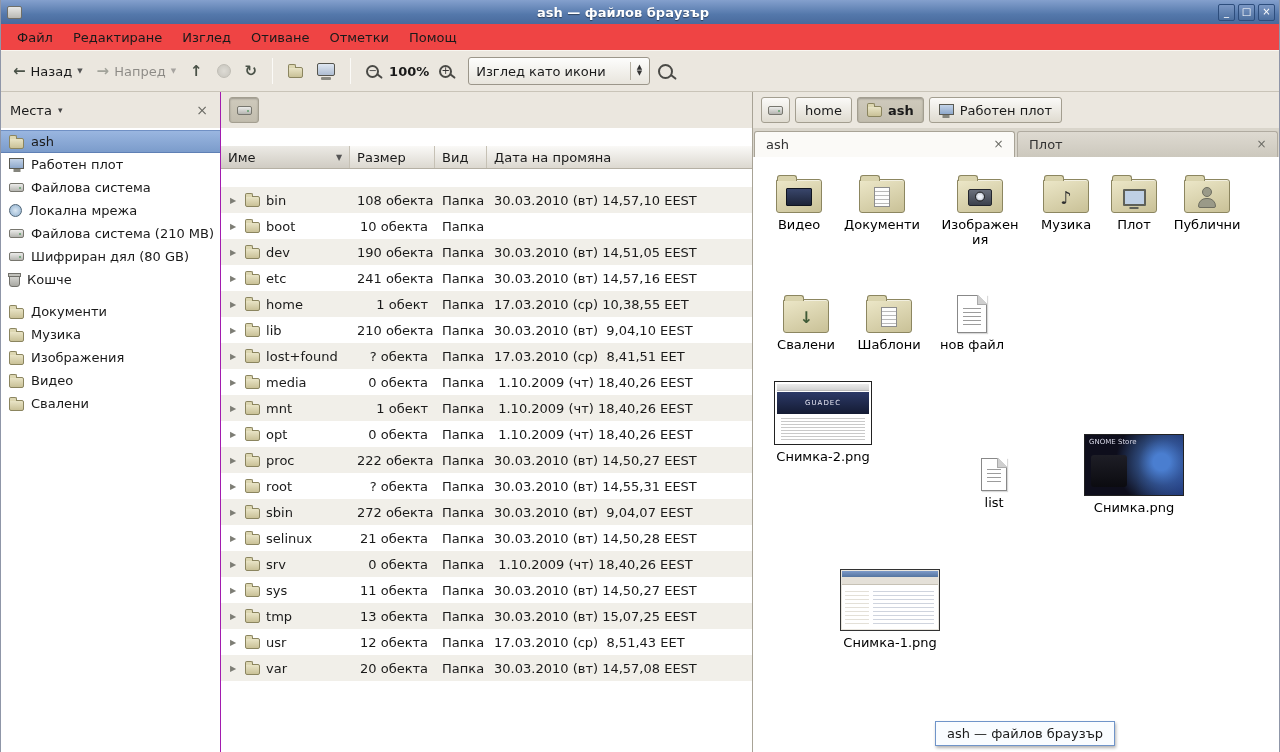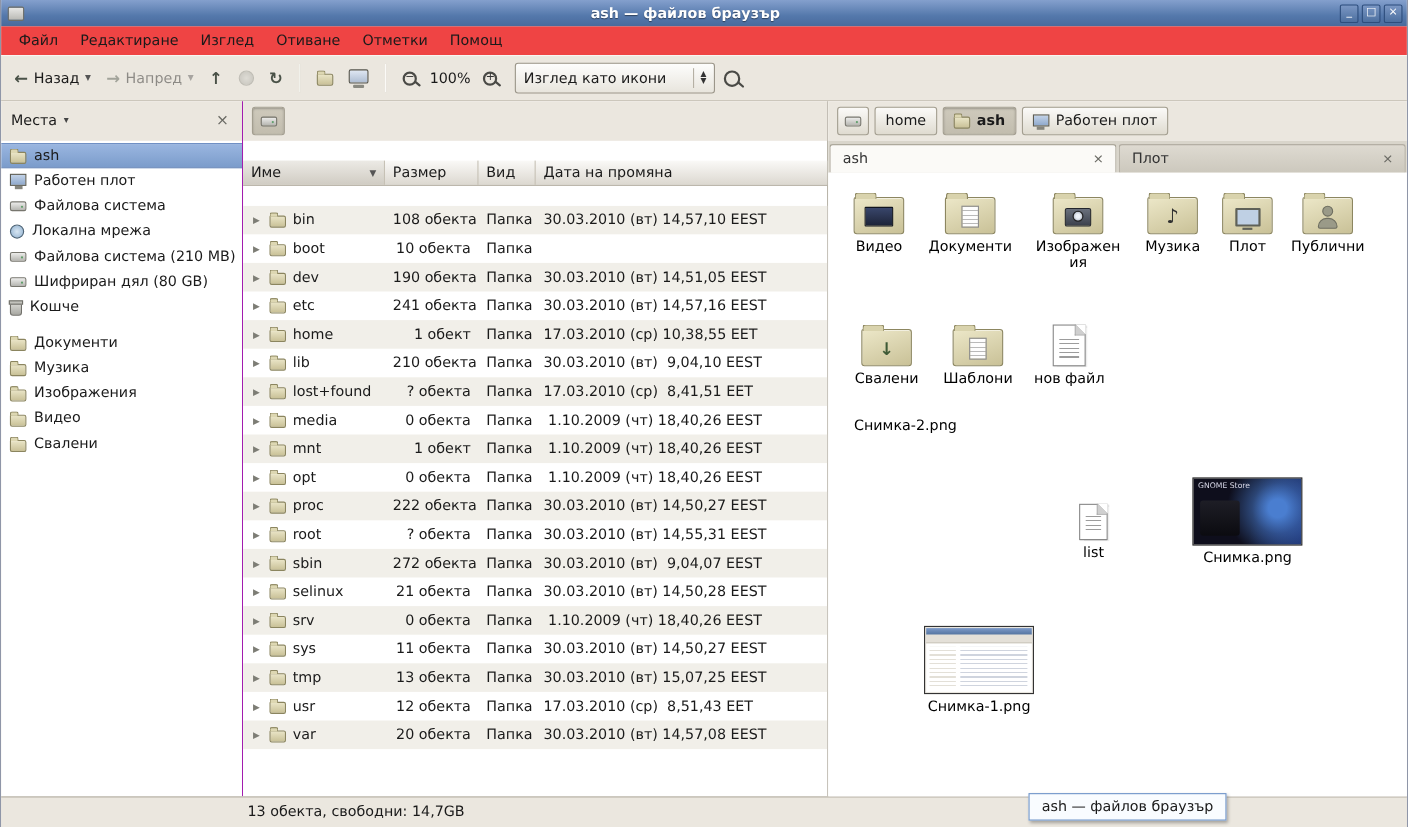--- a/index.html
+++ b/index.html
@@ -20,21 +20,21 @@
   .menu-item{padding:4px 10px;border-radius:2px;}
 
   
   .toolbar{flex:0 0 42px;display:flex;align-items:center;gap:2px;padding:0 6px;background:#ebe7df;border-top:1px solid #f8f6f1;border-bottom:1px solid #c9c4b8;}
   .tbtn{height:30px;padding:0 6px;display:flex;align-items:center;gap:5px;border-radius:3px;}
   .tbtn.disabled{opacity:.45;}
   .arrow-ico{font-size:15px;color:#4a5248;font-weight:bold;line-height:1;}
   .drop-ico{font-size:7px;color:#555;}
   .stop-ico{width:14px;height:14px;border-radius:50%;background:radial-gradient(#cfcfca,#9b9b94);border:1px solid #8a8a82;}
   .tsep{width:1px;height:26px;background:#c6c1b5;border-right:1px solid #fbfaf7;margin:0 7px;}
-  .zoom-label{width:44px;text-align:center;}
+  .zoom-label{width:44px;text-align:center;font-weight:bold;}
   .mag{position:relative;width:13px;height:13px;border:2px solid #4a4a46;border-radius:50%;display:inline-block;}
   .mag::after{content:"";position:absolute;width:7px;height:2px;background:#4a4a46;right:-6px;bottom:-1px;transform:rotate(40deg);border-radius:1px;}
   .mag i{font-style:normal;position:absolute;top:50%;left:50%;transform:translate(-50%,-55%);font-size:10px;color:#333;line-height:1;}
   .mag.search{width:15px;height:15px;}
   .comp-ico{width:18px;height:13px;border:1px solid #55554e;background:linear-gradient(#dfe7f2,#aebdd2);border-radius:2px;position:relative;margin-top:-4px;}
   .comp-ico::after{content:"";position:absolute;left:50%;transform:translateX(-50%);bottom:-5px;width:10px;height:3px;background:#8a8a82;border-radius:1px;}
   .view-combo{width:182px;height:28px;margin-left:8px;display:flex;align-items:center;justify-content:space-between;padding:0 7px;border:1px solid #9b968a;border-radius:3px;background:linear-gradient(#fdfdfc,#e8e5dd);}
   .combo-arrows{display:flex;flex-direction:column;line-height:.8;font-size:7px;color:#333;border-left:1px solid #b5b0a4;padding-left:6px;margin-left:8px;height:18px;justify-content:center;}
 
   
@@ -507,20 +507,25 @@
           </div>
           <div class="icell" style="left: 98px; top: 134px; width: 76px;">
             <div class="bigico">
               <div class="folder-lg">
                 <span class="embl embl-templates"></span>
               </div>
             </div>
             <div class="ilabel">Шаблони</div>
           </div>
           <div class="icell" style="left: 20px; top: 224px; width: 100px;">
+            <div class="thumb web">
+              <div class="tw-top"></div>
+              <div class="tw-band">GUADEC</div>
+              <div class="tw-body"></div>
+            </div>
             <div class="ilabel">Снимка-2.png</div>
           </div>
           <div class="icell" style="left: 209px; top: 292px; width: 64px;">
             <div class="bigico">
               <div class="page small"></div>
             </div>
             <div class="ilabel">list</div>
           </div>
           <div class="icell" style="left: 330px; top: 277px; width: 102px;">
             <div class="thumb store">
@@ -534,19 +539,16 @@
               <div class="ww-tool"></div>
               <div class="ww-body"></div>
             </div>
             <div class="ilabel">Снимка-1.png</div>
           </div>
         </div>
     </div>
 
   </div>
 
-  <div class="statusbar">
-    <span>13 обекта, свободни: 14,7GB</span>
-  </div>
 
   <div class="tooltip">ash — файлов браузър</div>
 
 </div>
 
 </body></html>

